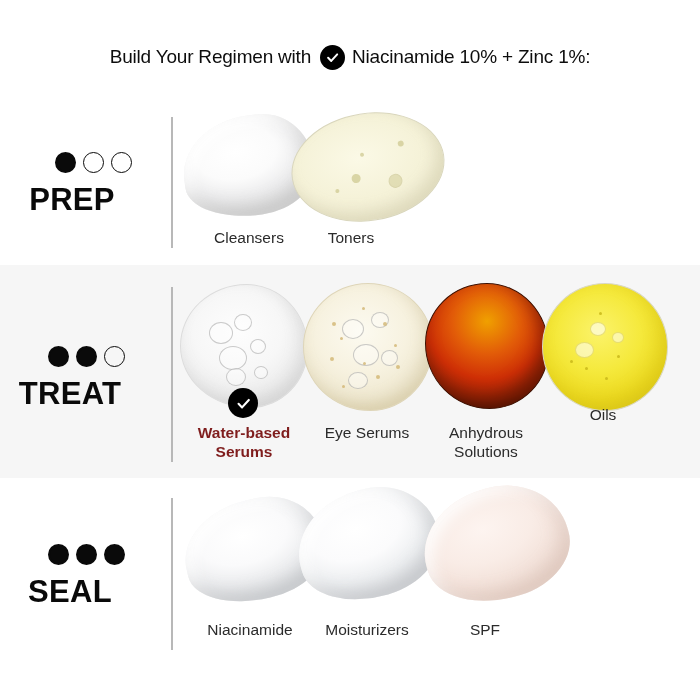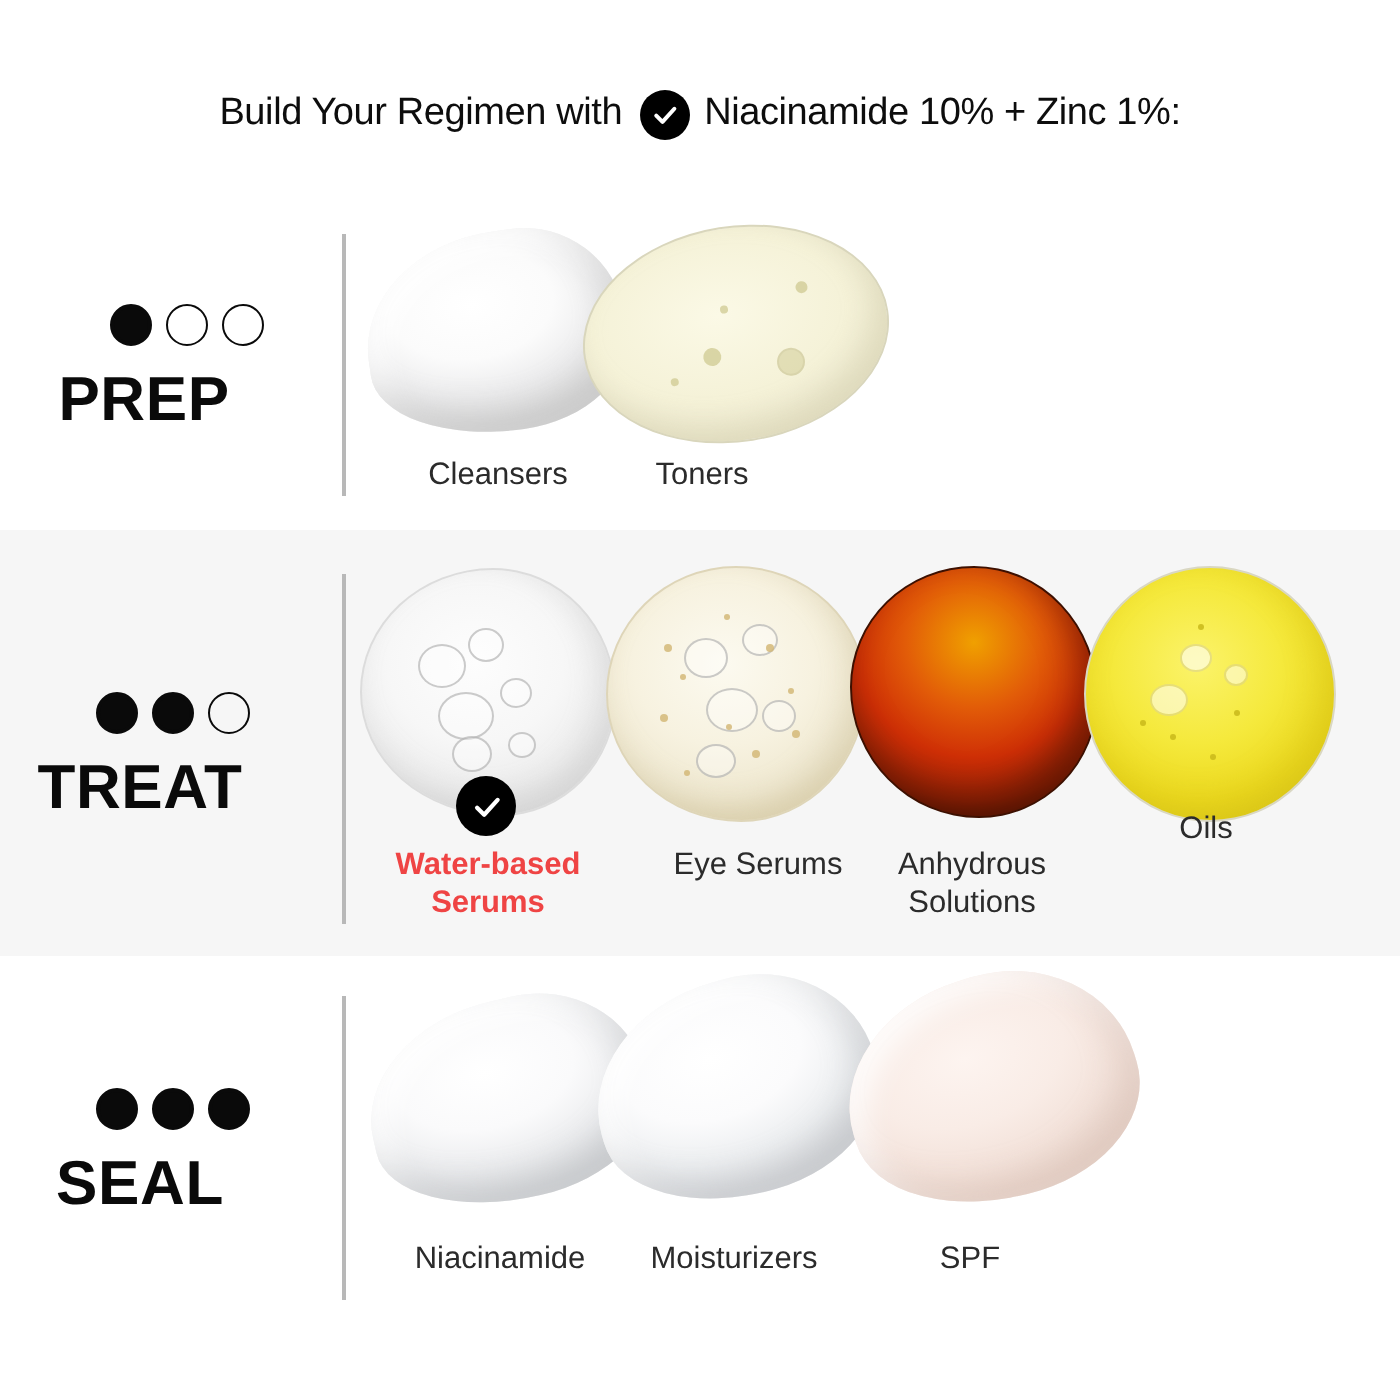--- a/index.html
+++ b/index.html
@@ -72,21 +72,21 @@
   
   .item{position:absolute;}
   .item-label{
     position:absolute;
     text-align:center;
     font-size:15.5px;
     line-height:19px;
     color:#2b2b2b;
     white-space:pre-line;
   }
-  .item-label.bold{font-weight:bold;color:#ef4444;}
+  .item-label.bold{font-weight:bold;color:#7f1d1d;}
 
   .swatch{position:absolute;}
 
   
   .label-badge{
     position:absolute;
     width:30px;height:30px;
     background:#000;border-radius:50%;
     display:flex;align-items:center;justify-content:center;
   }
@@ -259,21 +259,21 @@
       <span class="fleck" style="left:28%;top:42%;width:3px;height:3px;"></span>
       <span class="fleck" style="left:20%;top:58%;width:4px;height:4px;"></span>
       <span class="fleck" style="left:45%;top:18%;width:3px;height:3px;"></span>
       <span class="fleck" style="left:62%;top:30%;width:4px;height:4px;"></span>
       <span class="fleck" style="left:70%;top:48%;width:3px;height:3px;"></span>
       <span class="fleck" style="left:56%;top:72%;width:4px;height:4px;"></span>
       <span class="fleck" style="left:30%;top:80%;width:3px;height:3px;"></span>
       <span class="fleck" style="left:72%;top:64%;width:4px;height:4px;"></span>
       <span class="fleck" style="left:46%;top:62%;width:3px;height:3px;"></span>
     </div>
-    <div class="item-label" style="left:312px;top:423px;width:134px;">Eye Serums</div>
+    <div class="item-label" style="left:300px;top:423px;width:134px;">Eye Serums</div>
   </div>
 
   <div class="item">
     <div class="swatch sw-anhy"></div>
     <div class="item-label" style="left:418px;top:423px;width:136px;">Anhydrous
 Solutions</div>
   </div>
 
   <div class="item">
     <div class="swatch sw-oils">

